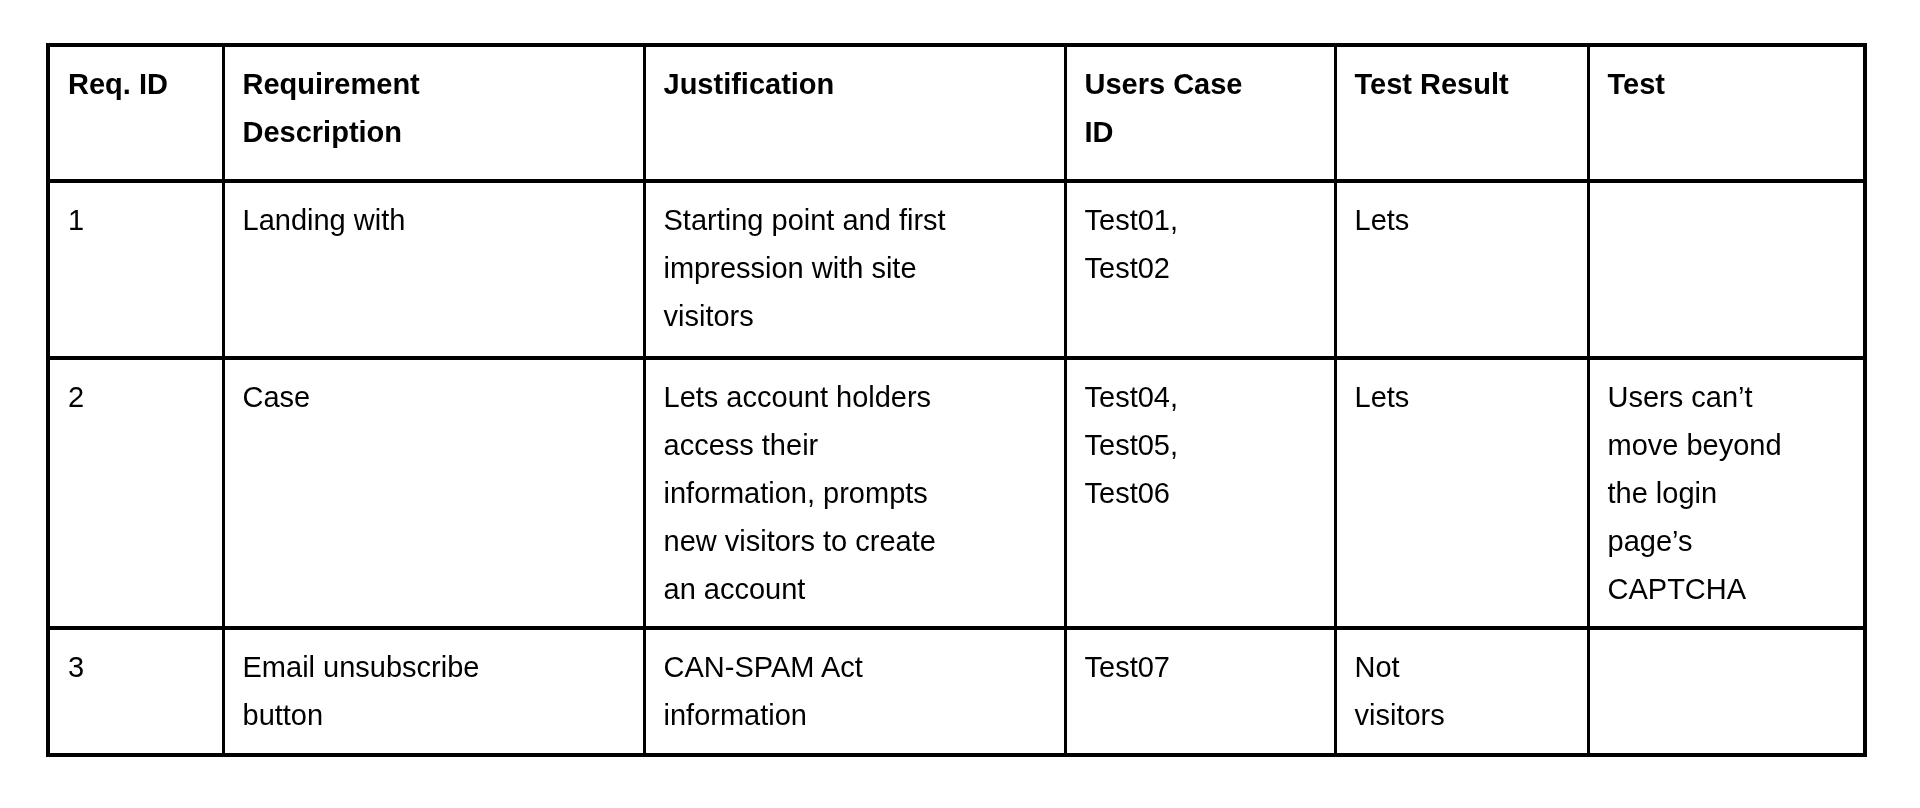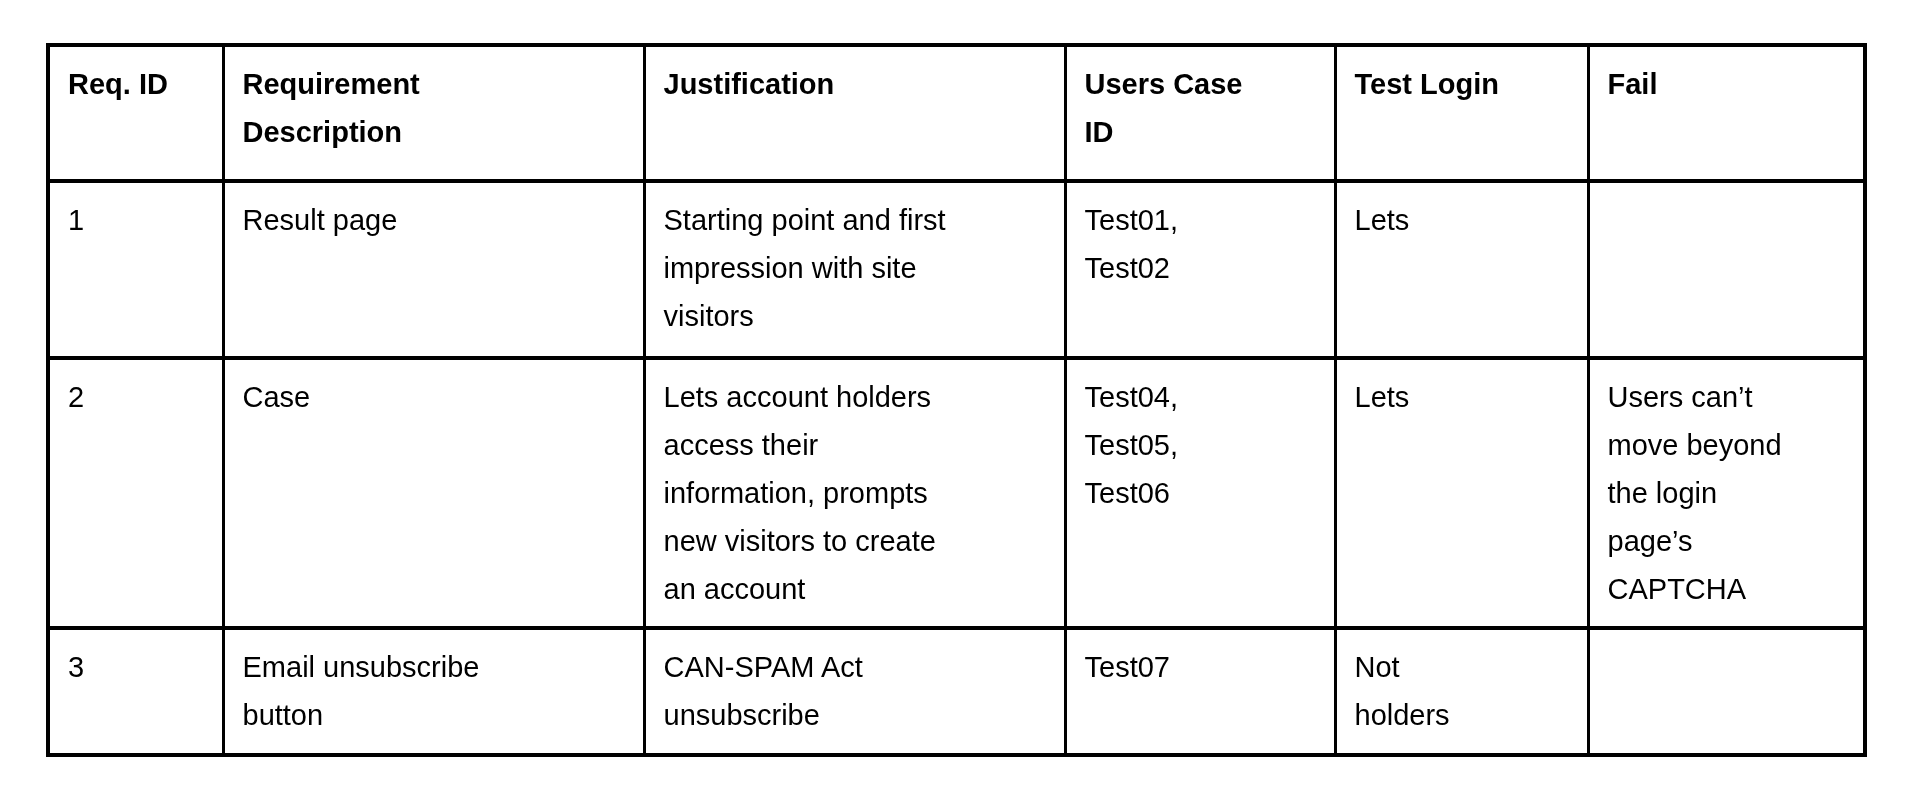--- a/index.html
+++ b/index.html
@@ -73,28 +73,28 @@
           <col class="w5">
       </colgroup>
       <thead>
         <tr class="hrow">
           <th>Req. ID</th>
           <th>Requirement
 Description</th>
           <th>Justification</th>
           <th>Users Case
 ID</th>
-          <th>Test Login</th>
-          <th>Fail</th>
+          <th>Test Result</th>
+          <th>Test</th>
         </tr>
       </thead>
       <tbody>
         <tr class="r0">
           <td>1</td>
-          <td>Result page</td>
+          <td>Landing with</td>
           <td>Starting point and first
 impression with site
 visitors</td>
           <td>Test01,
 Test02</td>
           <td>Lets</td>
           <td></td>
         </tr>
         <tr class="r1">
           <td>2</td>
@@ -112,22 +112,22 @@
 move beyond
 the login
 page’s
 CAPTCHA</td>
         </tr>
         <tr class="r2">
           <td>3</td>
           <td>Email unsubscribe
 button</td>
           <td>CAN-SPAM Act
-unsubscribe</td>
+information</td>
           <td>Test07</td>
           <td>Not
-holders</td>
+visitors</td>
           <td></td>
         </tr>
       </tbody>
     </table>
   </div>
 </div>
 
 </body></html>

